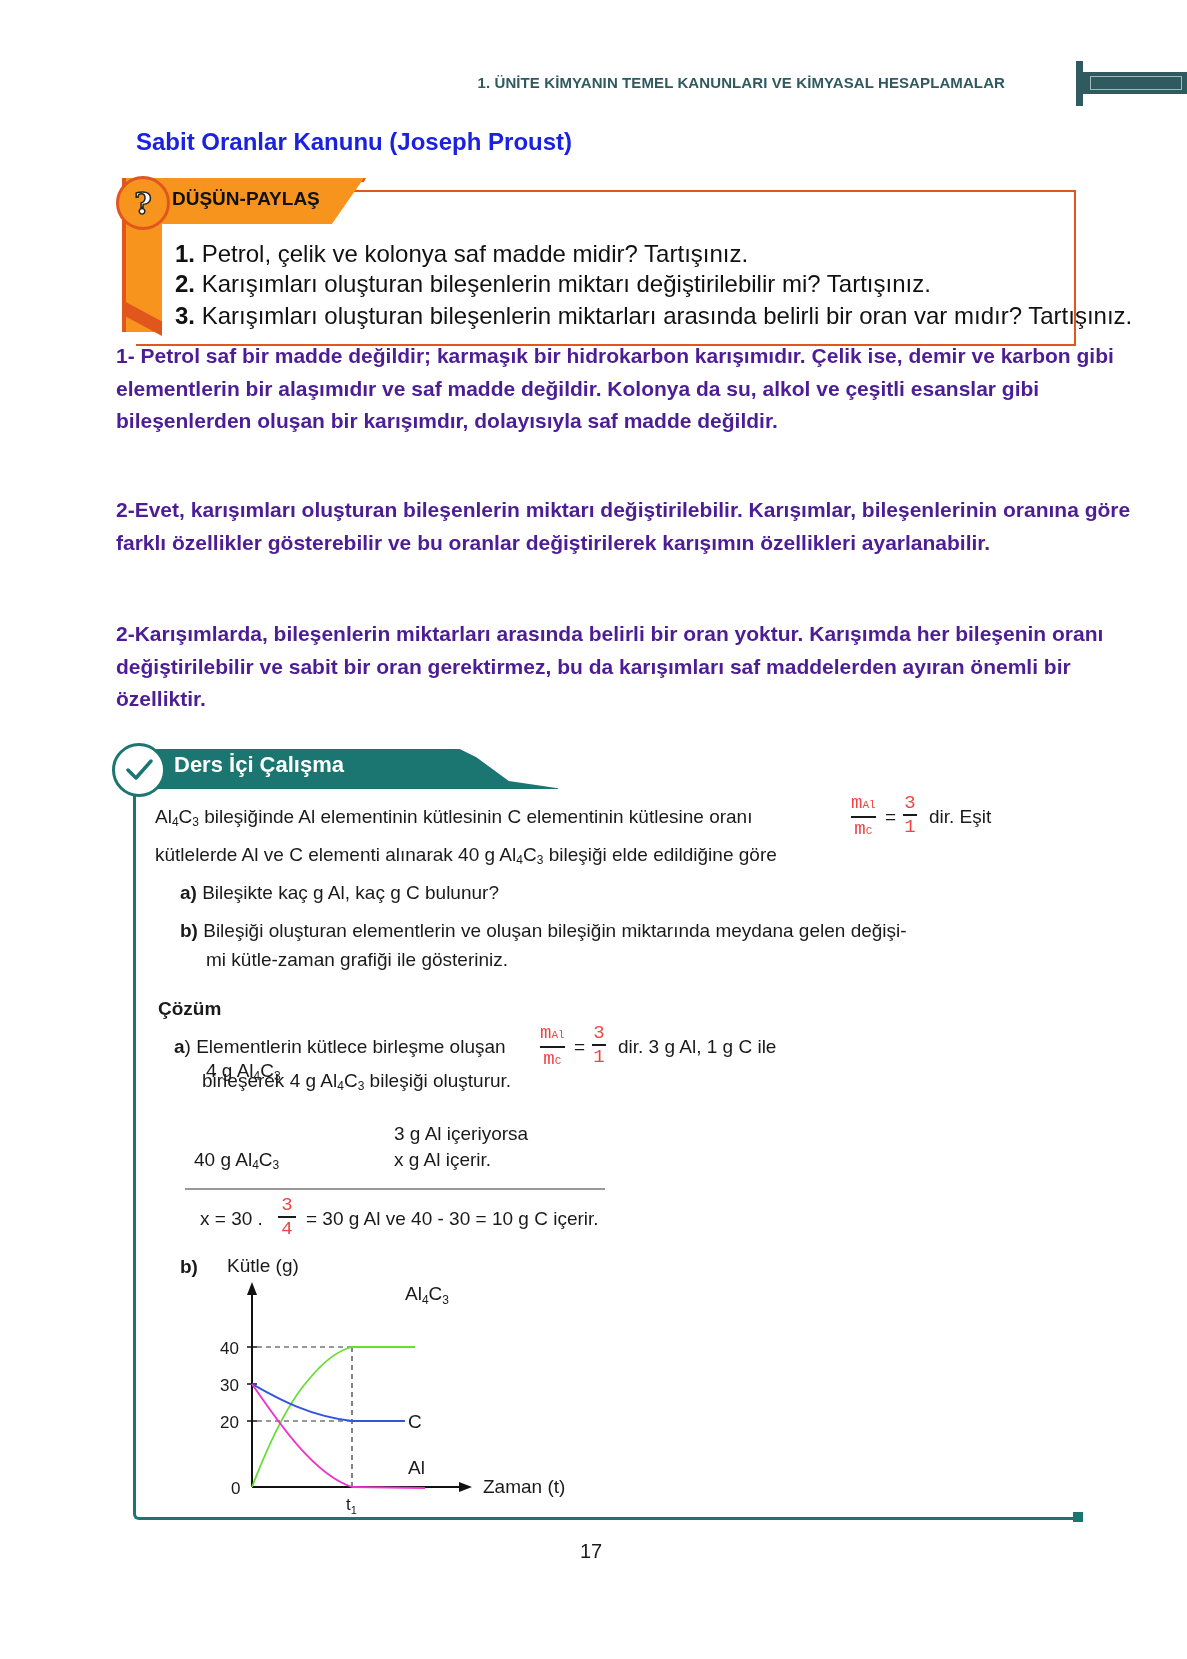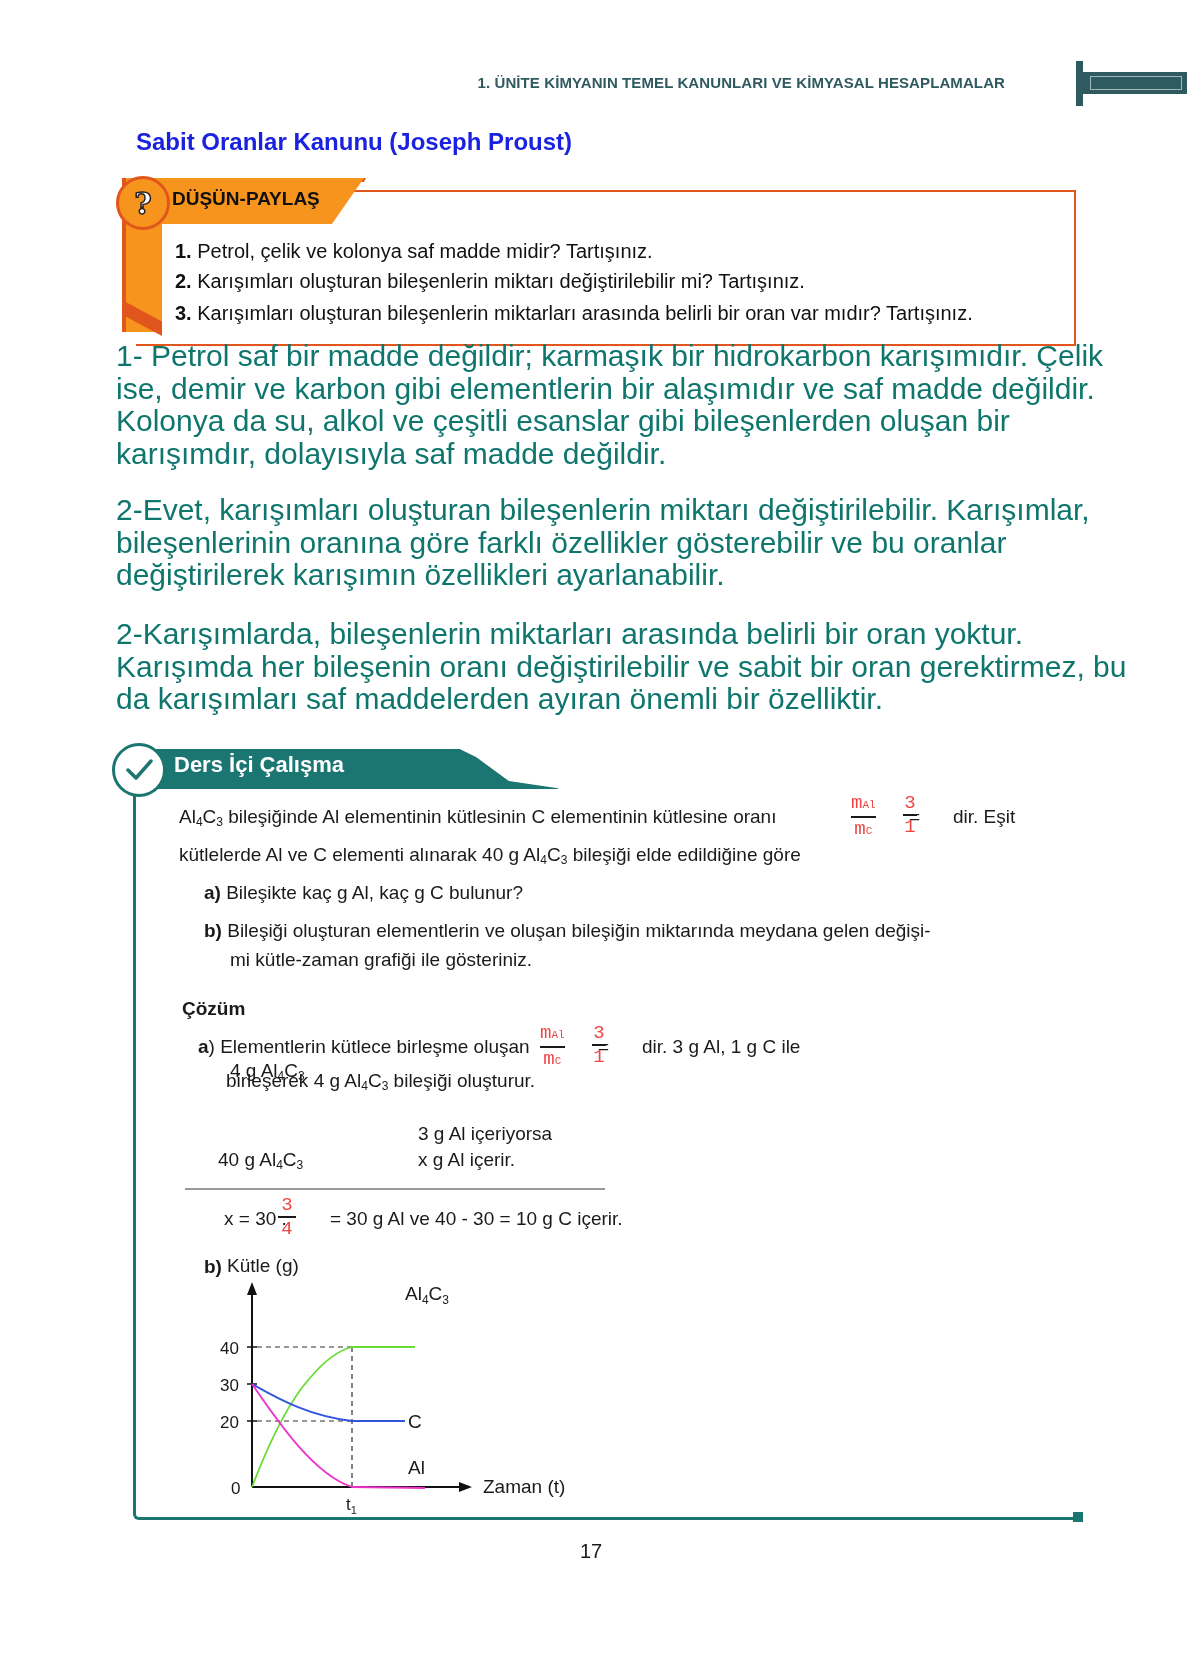--- a/index.html
+++ b/index.html
@@ -19,35 +19,35 @@
 
   
   .dp-box { position: absolute; left: 136px; top: 190px; width: 940px; height: 156px; border: 2px solid #e0561c; border-left: none; border-top: none; }
   .dp-topline { position: absolute; left: 330px; top: 190px; width: 746px; height: 2px; background: #e0561c; }
   .dp-ribbon { position: absolute; left: 122px; top: 178px; width: 40px; height: 154px; background: #f7941d; border-left: 4px solid #e0561c; }
   .dp-ribbon-fold { position: absolute; left: 122px; top: 300px; width: 40px; height: 36px; background: #e0561c; clip-path: polygon(0 0, 100% 60%, 100% 100%, 0 40%); }
   .dp-tab { position: absolute; left: 150px; top: 178px; width: 214px; height: 46px; background: #f7941d; clip-path: polygon(0 0, 100% 0, 85% 100%, 0 100%); }
   .dp-tab-edge { position: absolute; left: 150px; top: 178px; width: 216px; height: 4px; background: #e0561c; clip-path: polygon(0 0, 100% 0, 99% 100%, 0 100%); }
   .dp-circle { position: absolute; left: 116px; top: 176px; width: 54px; height: 54px; border-radius: 50%; background: #f7941d; border: 3px solid #e0561c; display: flex; align-items: center; justify-content: center; font-family: "DejaVu Serif", serif; font-size: 30px; font-weight: bold; color: #fff; -webkit-text-stroke: 1.5px #222; }
   .dp-label { position: absolute; left: 172px; top: 188px; font-family: "Liberation Sans", sans-serif; font-weight: bold; font-size: 19px; color: #111; white-space: nowrap; }
-  .dp-item { position: absolute; left: 175px; font-family: "Liberation Sans", sans-serif; font-size: 20px; color: #111; white-space: nowrap; }
+  .dp-item { position: absolute; left: 175px; font-family: "Liberation Sans", sans-serif; font-size: 24px; color: #111; white-space: nowrap; }
   .dp-item b { font-weight: bold; }
 
   
-  .answer { position: absolute; left: 116px; width: 1020px; font-family: "Liberation Sans", sans-serif; font-weight: normal; font-size: 30px; line-height: 32.5px; color: #0f766e; }
+  .answer { position: absolute; left: 116px; width: 1020px; font-family: "Liberation Sans", sans-serif; font-weight: bold; font-size: 21px; line-height: 32.5px; color: #4c1d95; }
 
   
   .dic-frame { position: absolute; left: 133px; top: 770px; width: 948px; height: 750px; border-left: 3px solid #1b7570; border-bottom: 3px solid #1b7570; border-bottom-left-radius: 6px; }
   .dic-end { position: absolute; left: 1073px; top: 1512px; width: 10px; height: 10px; background: #1b7570; }
   .dic-banner { position: absolute; left: 148px; top: 749px; width: 410px; height: 40px; background: #1b7570; clip-path: polygon(0 0, 76% 0, 80% 20%, 88% 80%, 100% 98%, 100% 100%, 0 100%); }
   .dic-circle { position: absolute; left: 112px; top: 743px; width: 54px; height: 54px; border-radius: 50%; background: #fff; border: 3px solid #1b7570; }
   .dic-check { position: absolute; left: 124px; top: 755px; width: 30px; height: 30px; }
   .dic-title { position: absolute; left: 174px; top: 752px; font-family: "Liberation Sans", sans-serif; font-weight: bold; font-size: 22px; color: #ffffff; white-space: nowrap; }
 
-  .txt { position: absolute; font-family: "Liberation Sans", sans-serif; font-size: 19px; color: #1a1a1a; white-space: nowrap; margin-left: 24px; }
+  .txt { position: absolute; font-family: "Liberation Sans", sans-serif; font-size: 19px; color: #1a1a1a; white-space: nowrap; }
   .txt sub { font-size: 12px; vertical-align: -3px; }
   .bold { font-weight: bold; }
 
   .frac { position: absolute; display: flex; flex-direction: column; align-items: center; font-family: Liberation Mono, monospace; font-size: 19px; color: #ef4444; }
   .frac .num, .frac .den { line-height: 22px; }
   .frac .bar { width: 100%; height: 1.5px; background: #1a1a1a; }
   .frac small { font-size: 11px; }
 
   .divider { position: absolute; left: 185px; top: 1188px; width: 420px; height: 1.5px; background: #999; }
 

